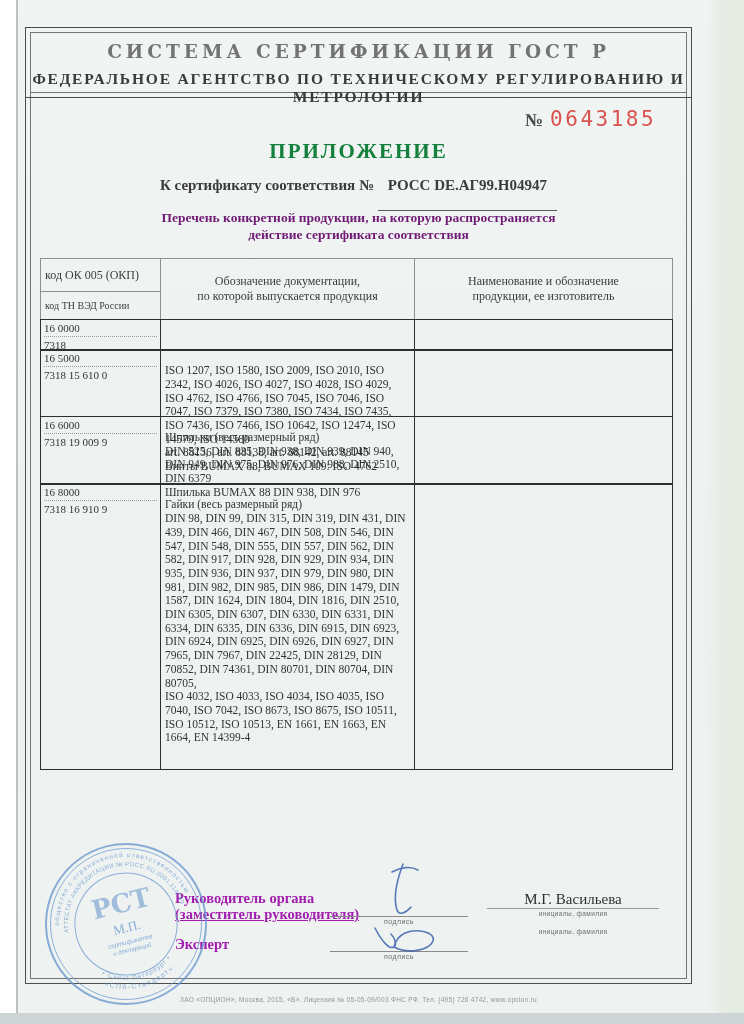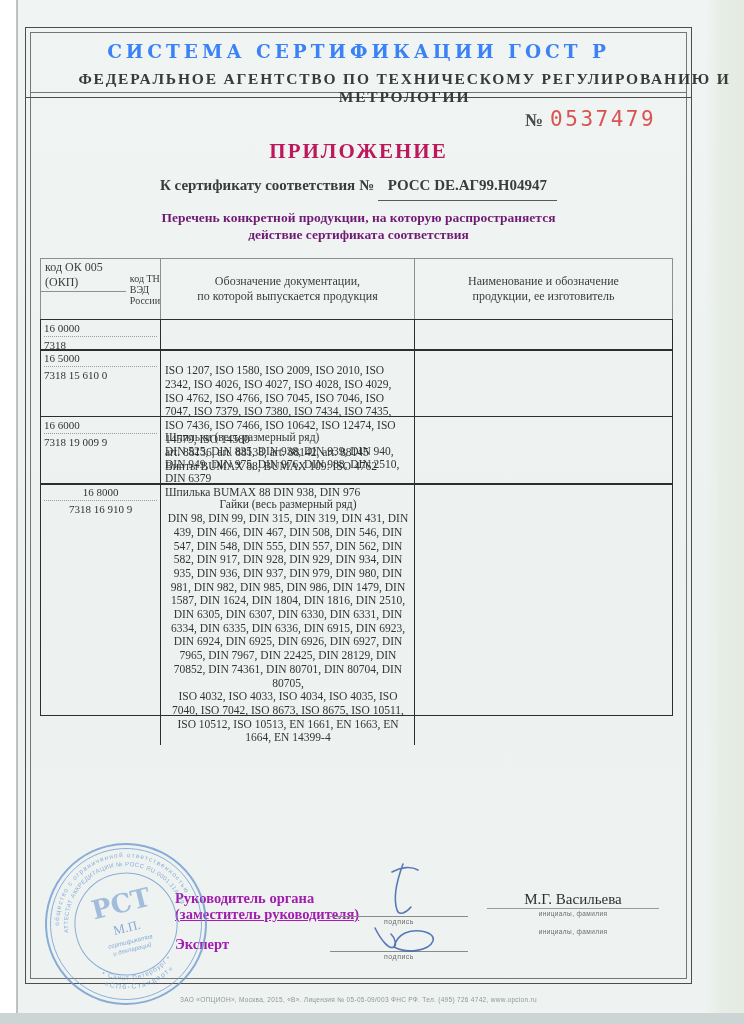--- a/index.html
+++ b/index.html
@@ -14,54 +14,54 @@
            background:linear-gradient(90deg, rgba(228,235,228,0) 0%, #e7ede5 40%, #e4ebe3 100%); }
   .scan-strip-bottom { position:absolute; left:0; top:1013px; width:744px; height:11px; background:#ccd5d3; }
 
   
   .frame-outer { position:absolute; left:25px; top:27px; width:667px; height:957px; border:1.6px solid #4d4d4d; }
   .frame-inner { position:absolute; left:30px; top:32px; width:657px; height:947px; border:1px solid #757575; }
   .hdr-line-thin  { position:absolute; left:30px; top:92px; width:657px; height:0; border-top:1px solid #757575; }
   .hdr-line-thick { position:absolute; left:25px; top:97px; width:667px; height:0; border-top:1.6px solid #4d4d4d; }
 
   .title-main { position:absolute; left:25px; top:41px; width:667px; text-align:center;
-        font-family:"DejaVu Serif", serif; font-weight:bold; font-size:18.5px; letter-spacing:4px; color:#3b82f6; }
+        font-family:"DejaVu Serif", serif; font-weight:bold; font-size:18.5px; letter-spacing:4px; color:#737373; }
   .title-sub  { position:absolute; left:25px; top:70px; width:667px; text-align:center;
-        font-family:"Liberation Serif", serif; font-weight:bold; font-size:15.5px; letter-spacing:1.8px; color:#3a3a3a;margin-left:46px; }
+        font-family:"Liberation Serif", serif; font-weight:bold; font-size:15.5px; letter-spacing:1.8px; color:#3a3a3a; }
 
   .doc-number { position:absolute; left:525px; top:107px; display:flex; align-items:baseline; gap:7px; }
   .doc-number .nsign { font-size:18px; font-weight:bold; color:#4a4a4a; }
   .doc-number .ndigits { font-family:"DejaVu Sans Mono", monospace; font-size:21px; letter-spacing:2.5px; color:#d9534f; font-weight:500; }
 
   .doc-title { position:absolute; left:25px; top:139px; width:667px; text-align:center;
-        font-weight:bold; font-size:21px; letter-spacing:2px; color:#be185d; }
+        font-weight:bold; font-size:21px; letter-spacing:2px; color:#15803d; }
 
   .cert-line { position:absolute; left:25px; top:177px; width:667px; text-align:center;
         font-weight:bold; font-size:15px; color:#3c3c3c; }
-  .cert-line .cert-no { border-bottom:1px solid #5a5a5a; padding:0 10px 7px 10px; font-weight:bold; }
+  .cert-line .cert-no { border-bottom:1px solid #5a5a5a; padding:0 10px 17px 10px; font-weight:bold; }
 
   .desc { position:absolute; left:25px; top:209px; width:667px; text-align:center;
         font-weight:bold; font-size:13.5px; line-height:17px; color:#701a75; white-space:pre-line; }
 
   
   .tbl { position:absolute; left:40px; top:258px; width:633px; font-size:11.5px; color:#333; }
   .tr { display:grid; grid-template-columns:120px 254px 1fr; width:100%; }
   .tr-head { height:62px; border:1px solid #8f8f8f; color:#3c3c3c; }
   .tr-head .td { border-right:1px solid #8f8f8f; }
   .tr-head .td:last-child { border-right:none; }
   .hc { display:flex; align-items:center; justify-content:center; text-align:center;
         white-space:pre-line; font-size:12px; line-height:15px; }
-  .col1-head { display:flex; }
+  .col1-head { display:flex; flex-direction:column; }
   .col1-head .h1 { height:33px; display:flex; align-items:center; padding-left:4px; border-bottom:1px solid #8f8f8f; font-size:12px; }
   .col1-head .h2 { flex:1; display:flex; align-items:center; padding-left:4px; font-size:10px; }
 
   .tr-data { border:1.8px solid #2e2e2e; margin-top:-1.4px; }
   .tr-data .td { border-right:1.6px solid #2e2e2e; }
   .tr-data .td:last-child { border-right:none; }
-  .r1 { height:32px; } .r2 { height:68px; } .r3 { height:69px; } .r4 { height:233px;text-align:center; }
+  .r1 { height:32px; } .r2 { height:68px; } .r3 { height:69px; } .r4 { height:287px; }
 
   .codes { padding:1px 3px 0 3px; font-size:11px; line-height:14px; }
   .okp { display:block; border-bottom:1px dotted #9b9b9b; padding-bottom:1px; margin-bottom:1px; }
   .content { padding:14px 3px 0 4px; line-height:13.7px; white-space:pre-line; }
 
   
   .sig-label { position:absolute; left:175px; font-weight:bold; font-size:14.5px; color:#a21caf; }
   .sig-line { position:absolute; left:330px; width:138px; border-top:1px solid #8a8a8a; }
   .sig-caption { position:absolute; left:330px; width:138px; text-align:center; font-family:"Liberation Sans", sans-serif;
         font-size:7px; color:#6c6c6c; letter-spacing:.5px; }
@@ -88,21 +88,21 @@
 <div class="frame-outer"></div>
 <div class="frame-inner"></div>
 <div class="hdr-line-thin"></div>
 <div class="hdr-line-thick"></div>
 
 <div class="title-main">СИСТЕМА СЕРТИФИКАЦИИ ГОСТ Р</div>
 <div class="title-sub">ФЕДЕРАЛЬНОЕ АГЕНТСТВО ПО ТЕХНИЧЕСКОМУ РЕГУЛИРОВАНИЮ И МЕТРОЛОГИИ</div>
 
 <div class="doc-number">
   <span class="nsign">№</span>
-  <span class="ndigits">0537479</span>
+  <span class="ndigits">0643185</span>
 </div>
 
 <div class="doc-title">ПРИЛОЖЕНИЕ</div>
 
 <div class="cert-line">
   <span>К сертификату соответствия №</span>
   <span class="cert-no">РОСС DE.АГ99.Н04947</span>
 </div>
 
 <div class="desc">Перечень конкретной продукции,  на которую распространяется

